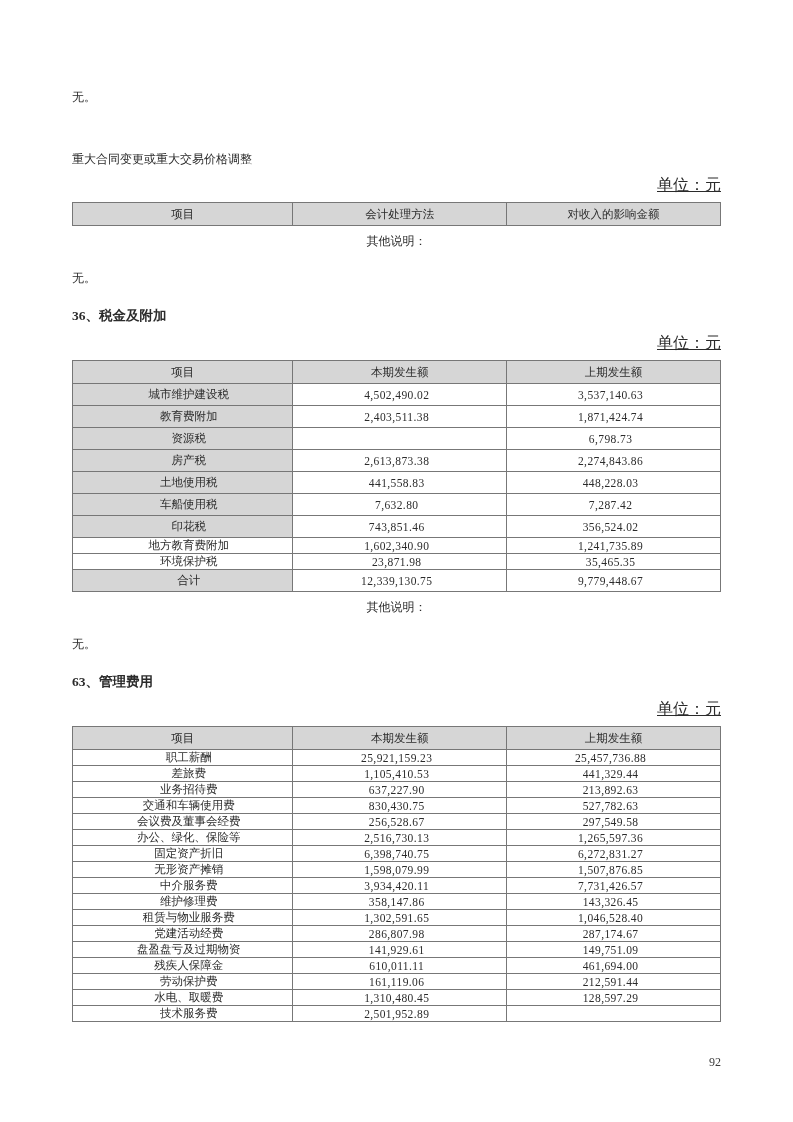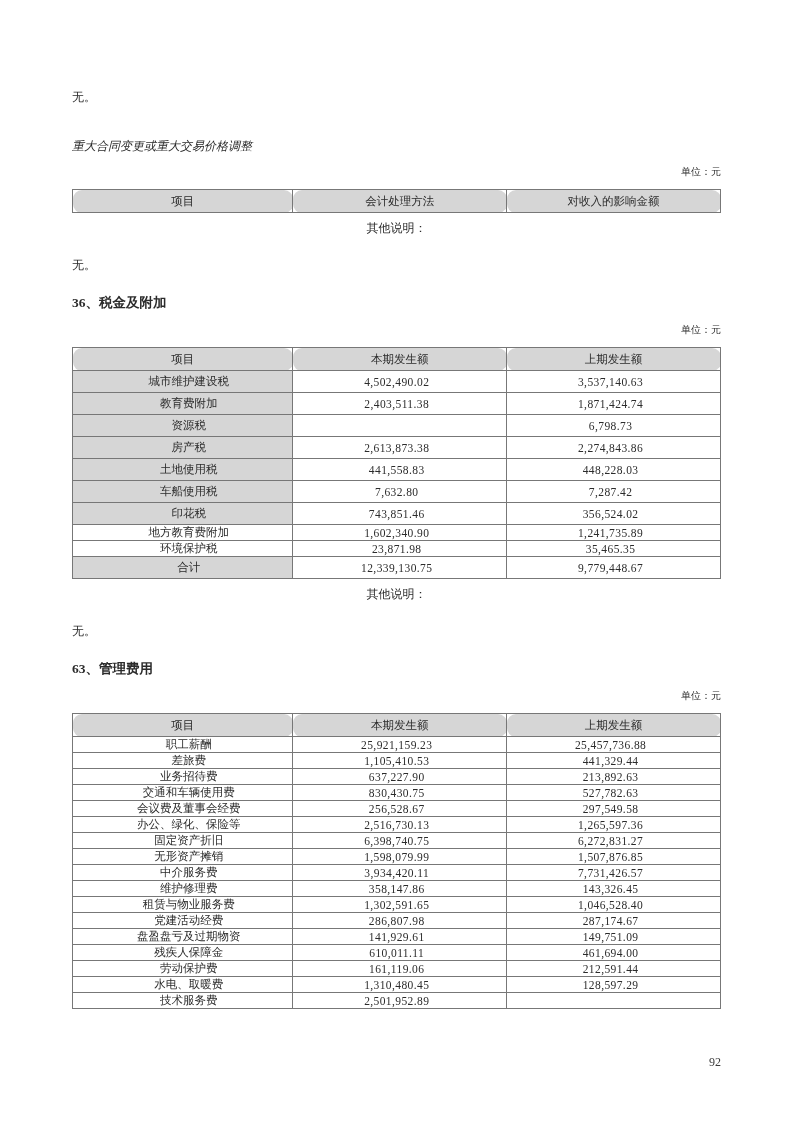--- a/index.html
+++ b/index.html
@@ -7,41 +7,41 @@
     position:relative;
     width:793px;height:1122px;
     background:#ffffff;
     box-sizing:border-box;
     padding:90px 72px 0 72px;
     font-family:"Liberation Serif","DejaVu Serif",serif;
     color:#2b2b2b;
     overflow:hidden;
   }
   .body-text{margin:0;font-size:12px;line-height:14px;}
-  .mt-para{margin-top:35px;font-style:italic;}
-  .unit-line{margin-top:12px;font-size:10px;line-height:14px;text-align:right;}
+  .mt-para{margin-top:48px;}
+  .unit-line{margin-top:12px;font-size:16px;line-height:14px;text-align:right;text-decoration:underline;}
   .section-title{margin:22px 0 0 0;font-size:13.5px;line-height:17px;font-weight:bold;}
   .other-notes{margin-top:8px;text-align:center;}
   .none-line{margin-top:23px;}
   table{
     width:100%;
     border-collapse:collapse;
     table-layout:fixed;
     margin-top:10px;
     font-size:11.5px;
   }
   th,td{
     border:1px solid #777777;
     font-weight:normal;
     overflow:hidden;
     white-space:nowrap;
     padding:0;
   }
   thead tr{height:23px;}
-  th{background:#d6d6d6;text-align:center;border-radius:9px;}
+  th{background:#d6d6d6;text-align:center;}
   td.item{text-align:center;padding-left:12px;}
   td.shade{background:#d6d6d6;}
   td.num{text-align:center;padding-right:6px;letter-spacing:0.4px;}
   .t36 tbody tr{height:22px;}
   .t36 tbody tr.small{height:16px;margin-top:12px;}
   .t37 tbody tr{height:16px;margin-left:12px;}
   .page-number{
     position:absolute;
     right:72px;bottom:52px;
     font-size:12px;color:#3a3a3a;

